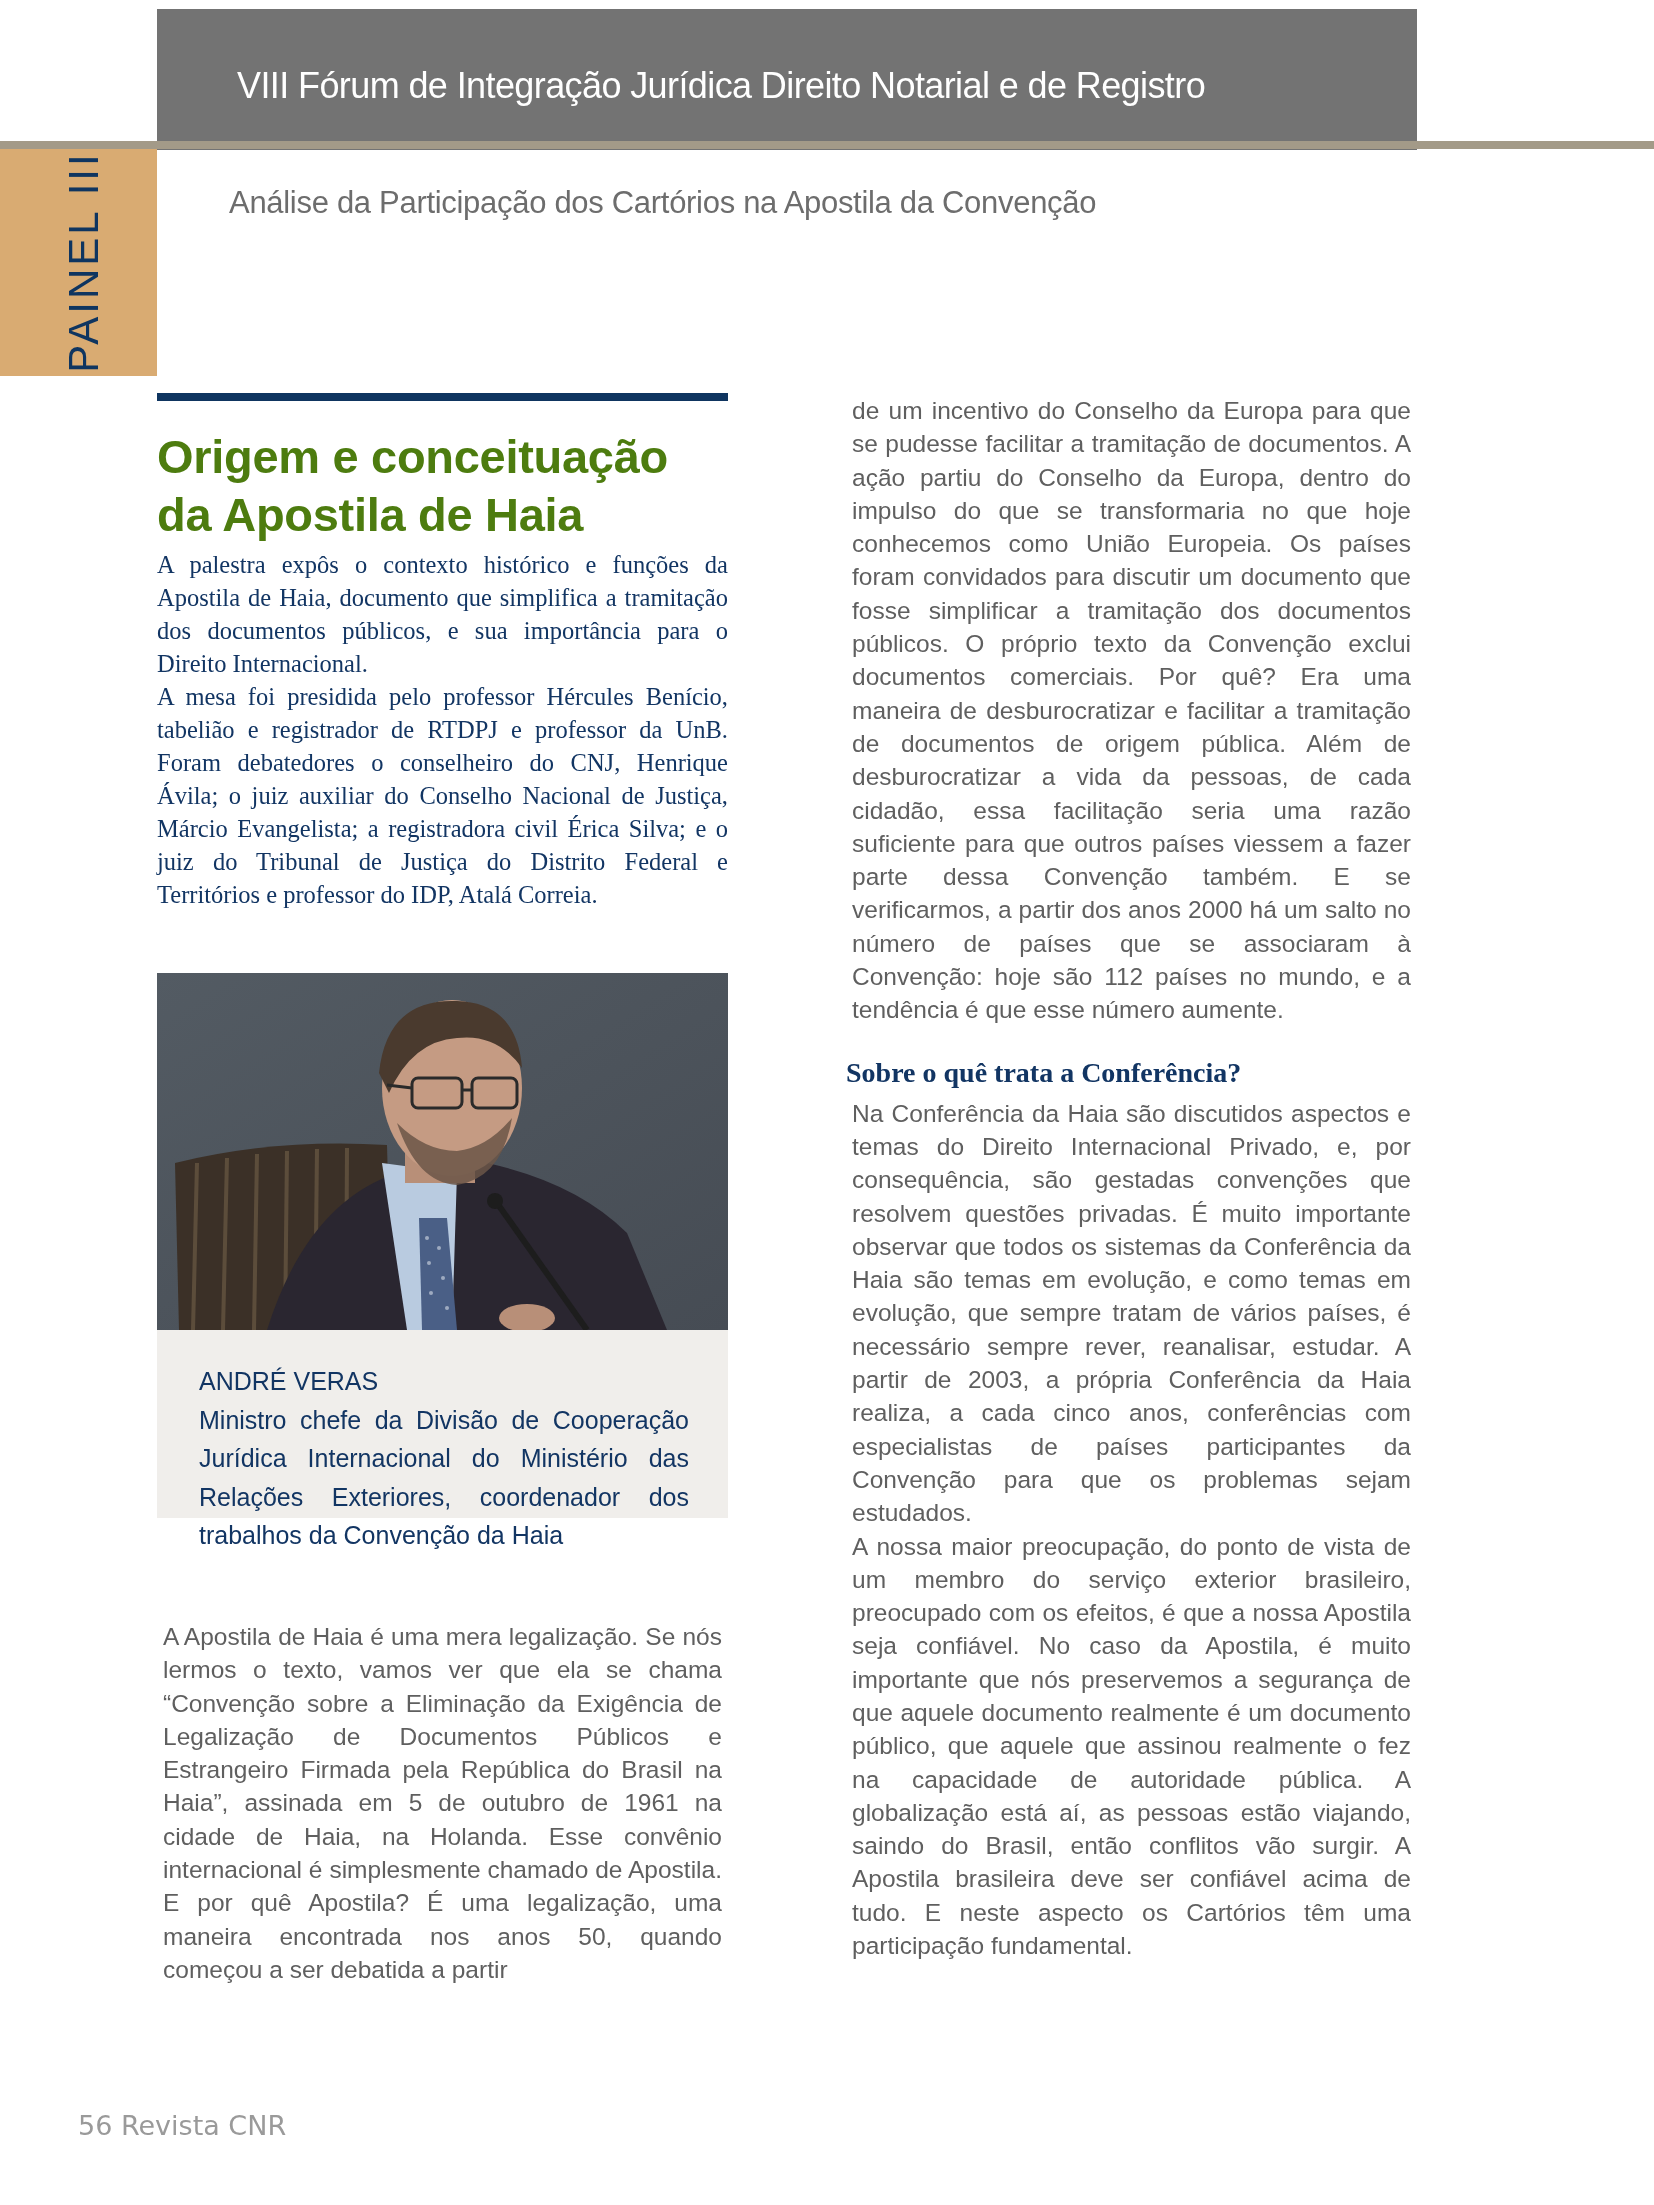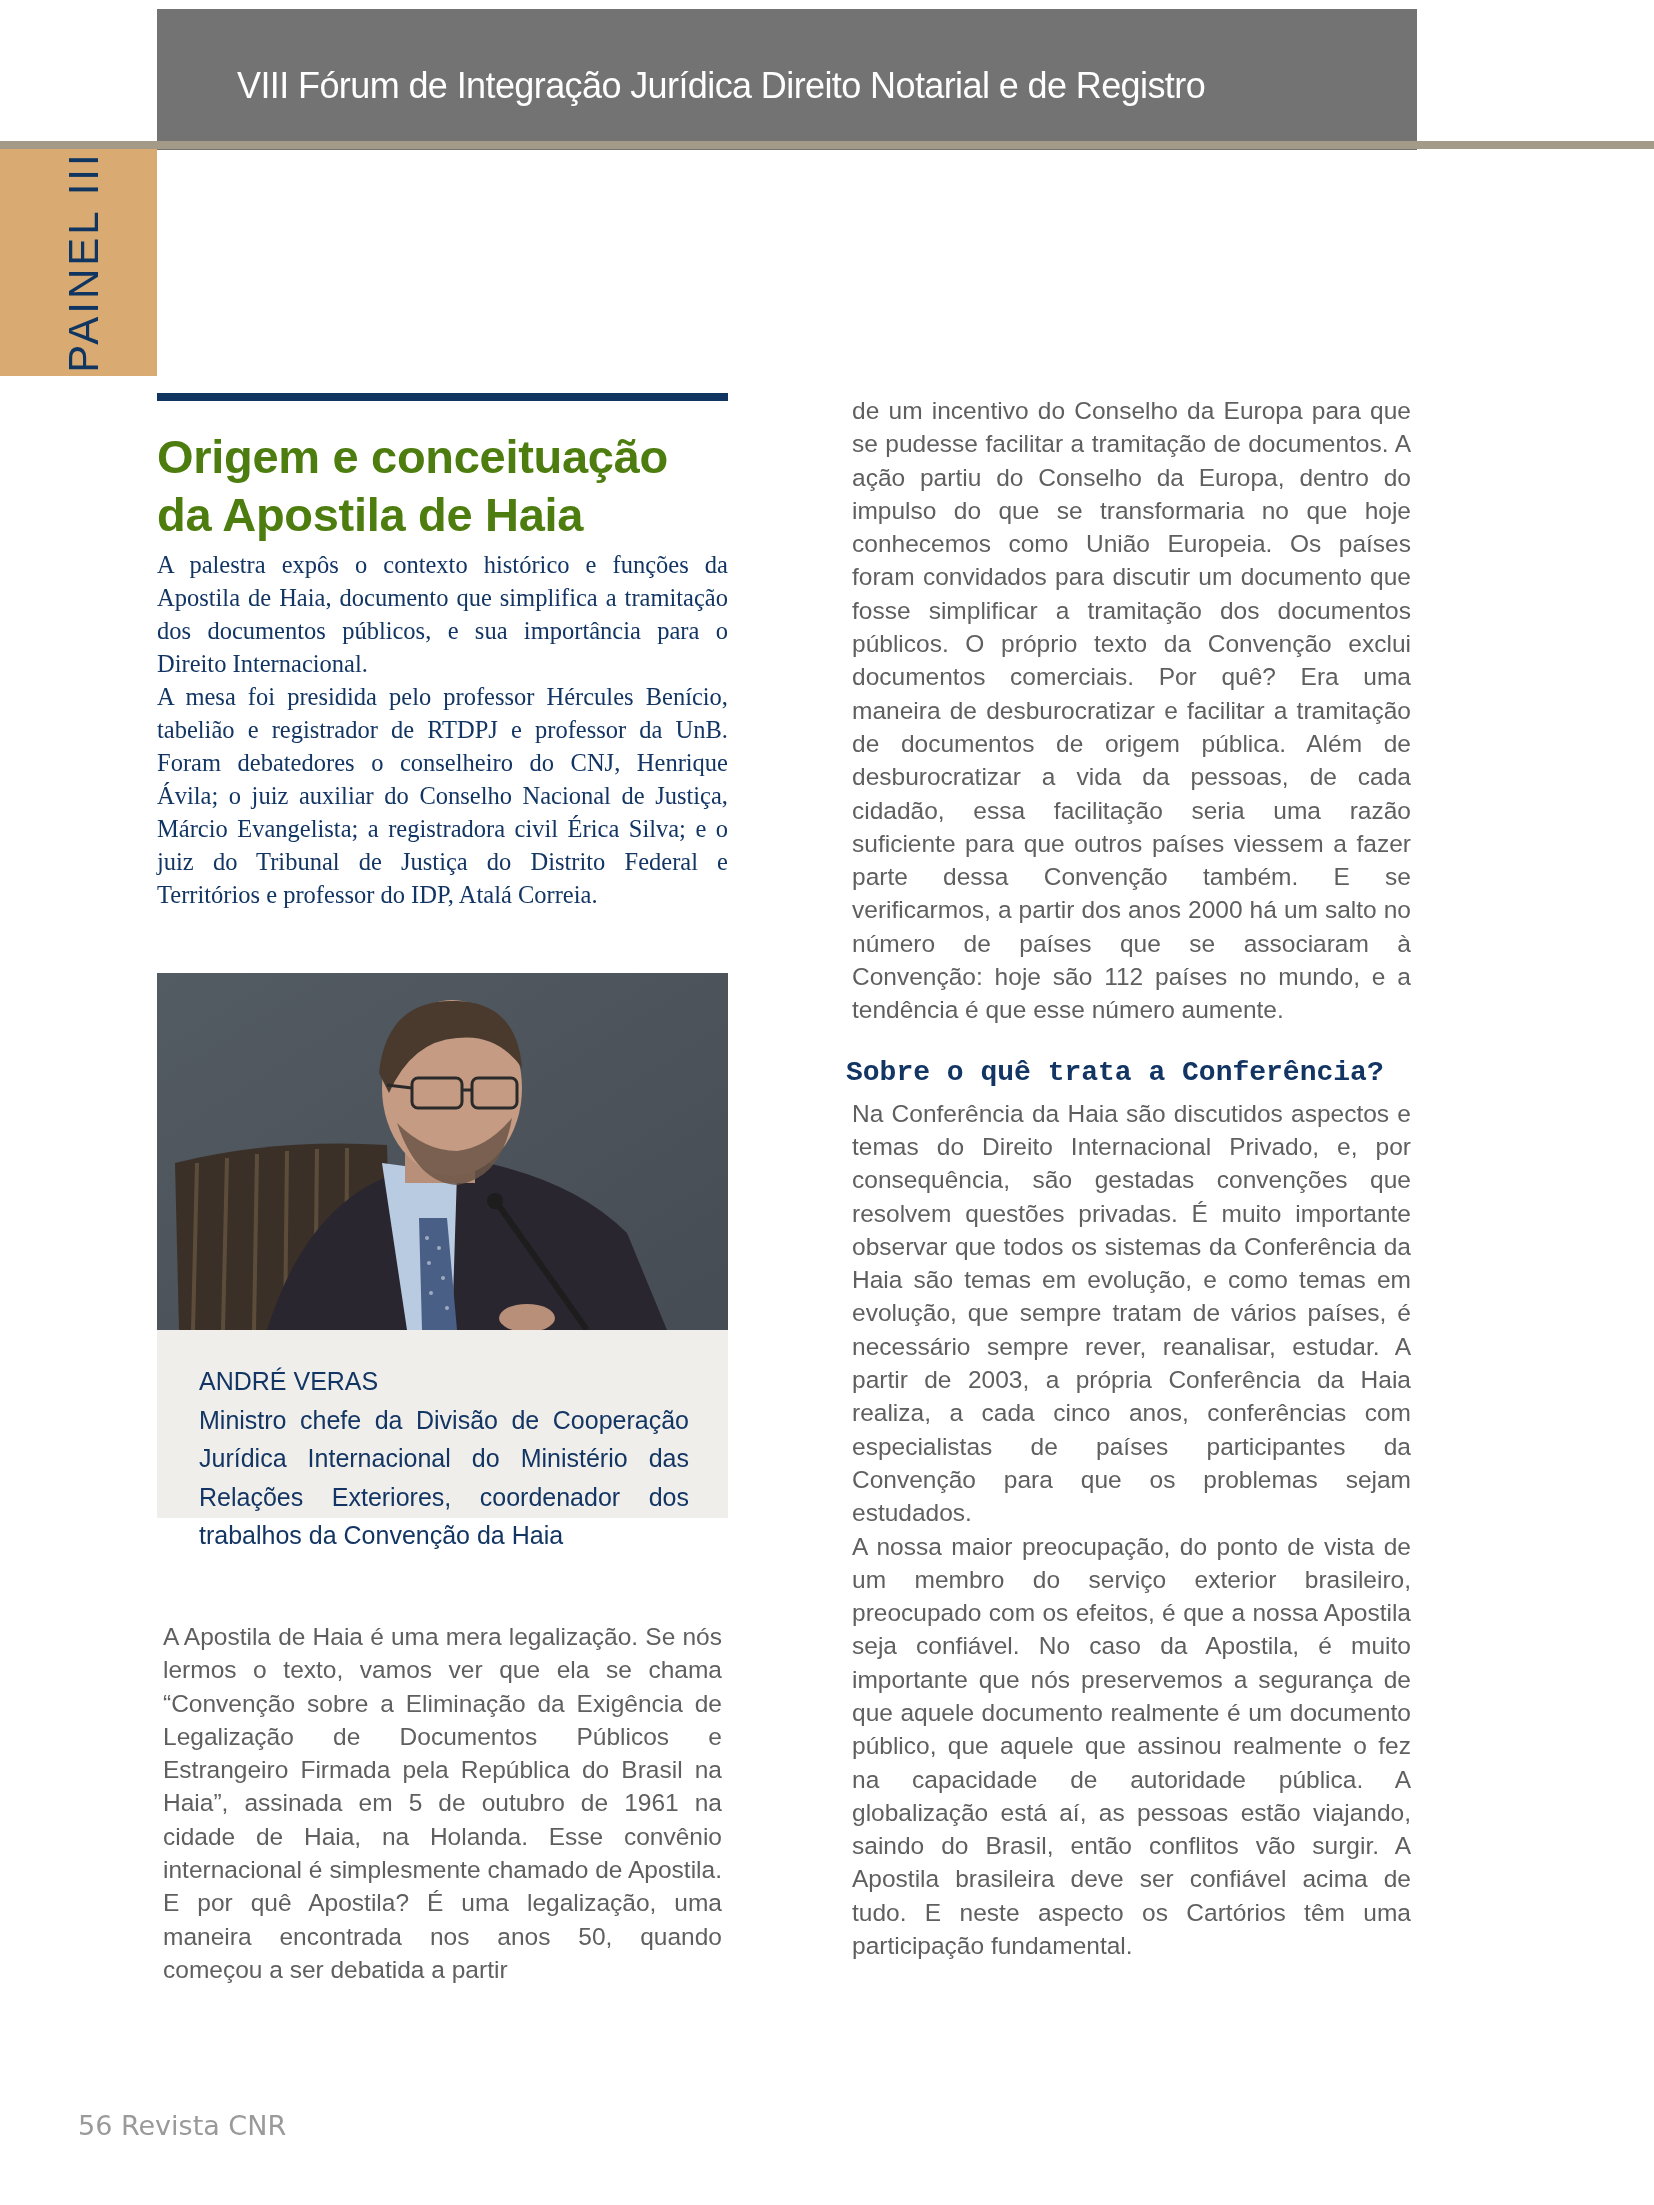--- a/index.html
+++ b/index.html
@@ -68,41 +68,42 @@
     font-size:25px; line-height:38.5px; color:#123563; text-align:justify;
   }
   .body-text {
     font-family:"Liberation Sans", sans-serif;
     font-size:24.5px; line-height:33.3px; color:#5f5f5f;
     text-align:justify; margin:6px;
   }
   .body-text p { margin:0; }
   .body-left { position:absolute; left:157px; top:1614px; width:571px; }
   .subhead {
-    font-family:Liberation Mono, monospace;
+    font-family:Liberation Serif, serif;
     font-size:28px; line-height:36px; color:#123563; margin:28px 0 4px 0;
   }
   .footer {
     position:absolute; left:78px; top:2110px;
     font-family:"DejaVu Sans", sans-serif; font-size:27px; color:#9a9a9a;
   }
 </style>
 </head>
 <body>
 
 <div class="header-band">
   <div class="header-title">VIII Fórum de Integração Jurídica Direito Notarial e de Registro</div>
 </div>
 <div class="divider"></div>
 
 <div class="side-tab">
   <div class="side-tab-label">PAINEL III</div>
 </div>
 
 <div class="panel-subtitle">
+  <div>Análise da Participação dos Cartórios na Apostila da Convenção</div>
 </div>
 
 <div class="blue-rule"></div>
 
 <div class="col-left">
   <h1 class="section-title">Origem e conceituação da Apostila de Haia</h1>
   <div class="intro">
     <p>A palestra expôs o contexto histórico e funções da Apostila de Haia, documento que  simplifica a tramitação dos documentos públicos, e sua importância para o Direito Internacional.</p>
     <p>A mesa foi presidida pelo professor Hércules Benício, tabelião e registrador de RTDPJ e professor da UnB. Foram debatedores o conselheiro do CNJ, Henrique Ávila; o juiz auxiliar do Conselho Nacional de Justiça, Márcio Evangelista; a registradora civil Érica Silva; e o juiz do Tribunal de Justiça do Distrito Federal e Territórios e professor do IDP, Atalá Correia.</p>
   </div>

